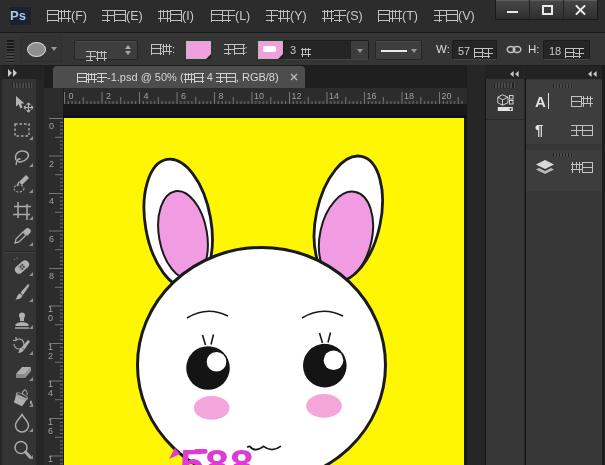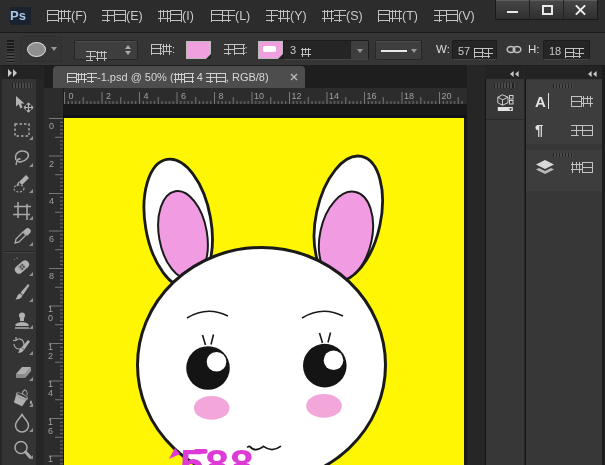--- a/index.html
+++ b/index.html
@@ -24,21 +24,21 @@
 
 #opts{left:0;top:33px;width:605px;height:32px;background:#353535;border-bottom:1px solid #1e1e1e}
 .grip{background:repeating-linear-gradient(180deg,#191919 0 1.5px,#454545 1.5px 3px)}
 .cjklabel{position:absolute;color:#c2c2c2;font-size:11px}
 .fld{position:absolute;background:#252525;border:1px solid #1c1c1c;border-bottom-color:#454545;border-radius:2px;color:#c8c8c8;font-size:11px;box-sizing:border-box}
 .btn3d{position:absolute;background:#3e3e3e;border:1px solid #272727;border-radius:2px;box-sizing:border-box;box-shadow:inset 0 1px 0 #4c4c4c}
 .dna{position:absolute;width:0;height:0;border-left:3.5px solid transparent;border-right:3.5px solid transparent;border-top:4px solid #999}
 
 #toolhead{left:2px;top:66px;width:41px;height:13px;background:#232323}
 #tabbg{left:44px;top:65px;width:423px;height:23px;background:#1e1e1e}
-#tab{left:53px;top:66px;width:252px;height:22px;background:#4d4d4d;border-radius:4px 4px 0 0;color:#d6d6d6;font-size:11px;line-height:22px;padding-left:14px;box-sizing:border-box;white-space:nowrap}
+#tab{left:53px;top:66px;width:252px;height:22px;background:#4d4d4d;border-radius:4px 4px 0 0;color:#d6d6d6;font-size:11px;line-height:22px;padding-left:24px;box-sizing:border-box;white-space:nowrap}
 .ph{position:absolute;top:66px;height:13px;background:#232323}
 
 #toolbar{left:2px;top:79px;width:34px;height:386px;background:#343434}
 #toolgap{left:36px;top:79px;width:8px;height:386px;background:#262626}
 .tool{position:absolute;left:9px;width:24px;height:22px}
 .fly{position:absolute;width:0;height:0;border-left:4px solid transparent;border-bottom:4px solid #8f8f8f;right:2px;bottom:2px}
 
 #hruler{left:44px;top:88px;width:423px;height:16px;background:#2c2c2c}
 #vruler{left:44px;top:104px;width:19px;height:361px;background:#2c2c2c}
 #paste{left:63px;top:104px;width:404px;height:361px;background:#191919}

